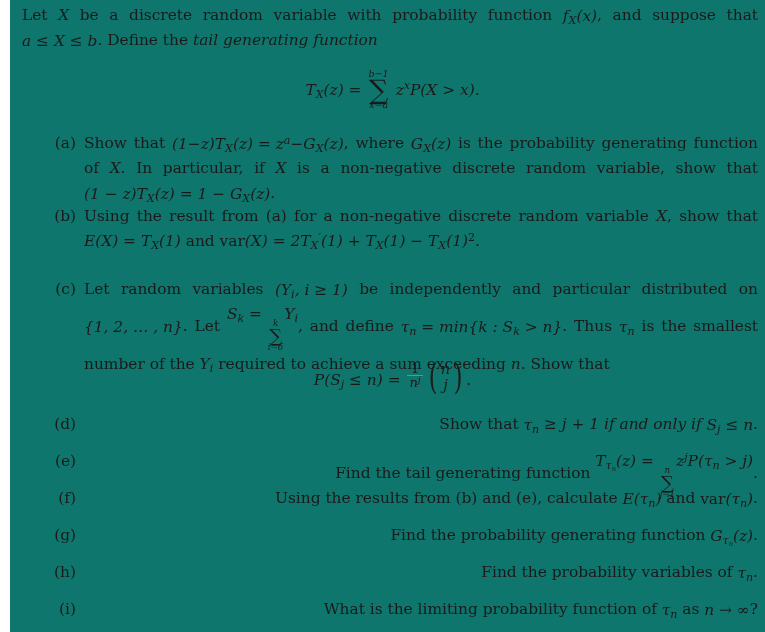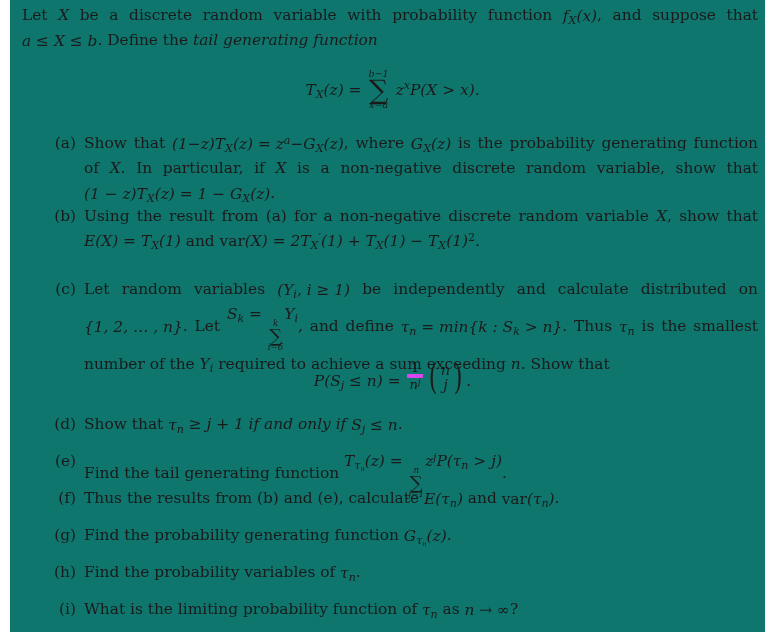--- a/index.html
+++ b/index.html
@@ -119,21 +119,21 @@
     vertical-align: middle;
     margin: 0 2px;
     position: relative;
     top: -0.35em;
     line-height: 1.05;
   }
   .frac .num { font-size: 0.84em; padding: 0 2px; }
   .frac .den {
     font-size: 0.84em;
     padding: 0 2px;
-    border-top: 4px solid #d946ef;
+    border-top: 1px solid #d946ef;
   }
 
   
   .binom {
     display: inline-flex;
     align-items: center;
     vertical-align: middle;
     margin: 0 1px;
     position: relative;
     top: -0.3em;
@@ -172,21 +172,21 @@
     top: 0;
     width: 34px;
     text-align: right;
     white-space: nowrap;
   }
   .item .body {
     margin-left: 62px;
     text-align: justify;
     text-justify: inter-word;
   }
-  .item .body.nojust { text-align: left; }
+  .item .body.nojust { text-align: right; }
 </style>
 </head>
 <body>
 
 <div class="page">
 
   <div class="intro">
     <span>Let </span><span class="v">X</span><span> be a discrete random variable with probability function </span><span class="eq"><span class="v">f</span><span class="sb">X</span><span class="v">(x)</span></span><span>, and suppose that </span><span class="eq"><span class="v">a</span> <span class="up">≤</span> <span class="v">X</span> <span class="up">≤</span> <span class="v">b</span></span><span>. Define the </span><span class="it">tail generating function</span>
   </div>
 
@@ -213,21 +213,21 @@
   <div class="item" style="top:204px;">
     <span class="label">(b)</span>
     <div class="body">
       <span>Using the result from (a) for a non-negative discrete random variable </span><span class="v">X</span><span>, show that </span><span class="eq"><span class="v">E(X) = T</span><span class="sb">X</span><span class="v">(1)</span></span><span> and </span><span class="eq"><span class="up">var</span><span class="v">(X) = 2T</span><span class="sb">X</span><span class="sp prime">′</span><span class="v">(1) + T</span><span class="sb">X</span><span class="v">(1) − T</span><span class="sb">X</span><span class="v">(1)</span><span class="sp up">2</span></span><span>.</span>
     </div>
   </div>
 
   <div class="item" style="top:277px;">
     <span class="label">(c)</span>
     <div class="body">
-      <span>Let random variables </span><span class="eq"><span class="v">(Y</span><span class="sb">i</span><span class="v">, i ≥ 1)</span></span><span> be independently and calculate distributed on </span><span class="eq"><span class="v">{1, 2, … , n}</span></span><span>. Let </span><span class="eq"><span class="v">S</span><span class="sb">k</span><span class="up"> = </span><span class="insum">
+      <span>Let random variables </span><span class="eq"><span class="v">(Y</span><span class="sb">i</span><span class="v">, i ≥ 1)</span></span><span> be independently and particular distributed on </span><span class="eq"><span class="v">{1, 2, … , n}</span></span><span>. Let </span><span class="eq"><span class="v">S</span><span class="sb">k</span><span class="up"> = </span><span class="insum">
             <span class="lim">k</span>
             <span class="sig up">∑</span>
             <span class="lim">i=6</span>
           </span><span class="v">Y</span><span class="sb">i</span></span><span>, and define </span><span class="eq"><span class="v">τ</span><span class="sb">n</span><span class="v"> = min{k : S</span><span class="sb">k</span><span class="v"> &gt; n}</span></span><span>. Thus </span><span class="eq"><span class="v">τ</span><span class="sb">n</span></span><span> is the smallest number of the </span><span class="eq"><span class="v">Y</span><span class="sb">i</span></span><span> required to achieve a sum exceeding </span><span class="v">n</span><span>. Show that</span>
     </div>
   </div>
 
   <div class="display" style="top:366px;">
     <span class="eq">
       <span class="v">P(S</span><span class="sb">j</span><span class="v"> ≤ n)</span><span class="up"> = </span><span class="frac">
@@ -258,21 +258,21 @@
             <span class="lim">n</span>
             <span class="sig up">∑</span>
             <span class="lim">j=1</span>
           </span><span class="v">z</span><span class="sp">j</span><span class="v">P(τ</span><span class="sb">n</span><span class="v"> &gt; j)</span></span><span>.</span>
     </div>
   </div>
 
   <div class="item" style="top:486px;">
     <span class="label">(f)</span>
     <div class="body nojust">
-      <span>Thus the results from (b) and (e), calculate </span><span class="eq"><span class="v">E(τ</span><span class="sb">n</span><span class="v">)</span></span><span> and </span><span class="eq"><span class="up">var</span><span class="v">(τ</span><span class="sb">n</span><span class="v">)</span></span><span>.</span>
+      <span>Using the results from (b) and (e), calculate </span><span class="eq"><span class="v">E(τ</span><span class="sb">n</span><span class="v">)</span></span><span> and </span><span class="eq"><span class="up">var</span><span class="v">(τ</span><span class="sb">n</span><span class="v">)</span></span><span>.</span>
     </div>
   </div>
 
   <div class="item" style="top:523px;">
     <span class="label">(g)</span>
     <div class="body nojust">
       <span>Find the probability generating function </span><span class="eq"><span class="v">G</span><span class="sb"><span>τ</span><span class="sb2">n</span></span><span class="v">(z)</span></span><span>.</span>
     </div>
   </div>
 

